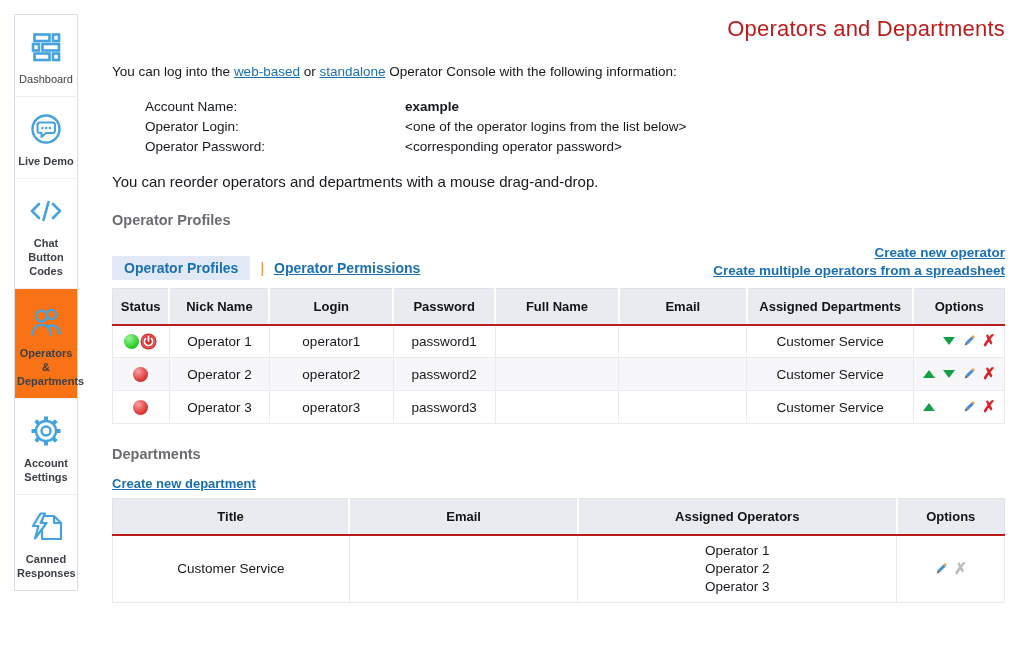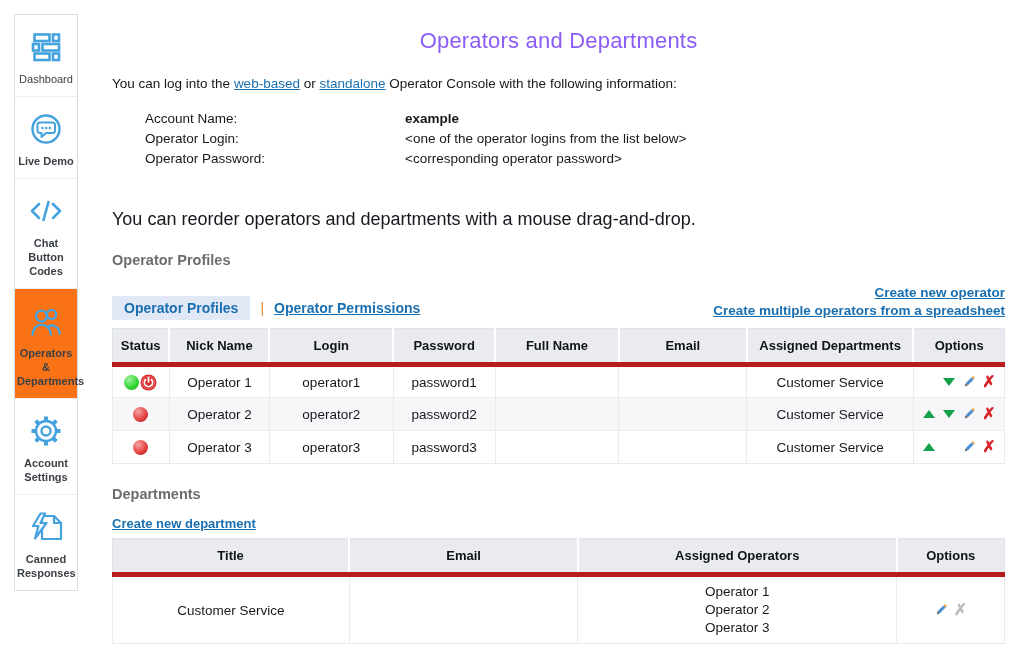--- a/index.html
+++ b/index.html
@@ -11,45 +11,45 @@
   .sidebar { position:absolute; left:14px; top:14px; width:64px; background:#fff;
     border:1px solid #d9dee6; }
   .side-item { text-align:center; padding:11px 2px 10px; cursor:pointer; }
   .side-item + .side-item { border-top:1px solid #eceef3;font-weight:bold; }
   .side-item.selected { background:#f97316; }
   .side-icon { height:42px; display:flex; align-items:center; justify-content:center; }
   .side-label { font-size:11px; color:#3c4148; line-height:14px; margin-top:4px; }
 
   
   .main { position:absolute; left:112px; top:12px; width:893px; }
-  .page-title { font-size:22px; font-weight:400; color:#8b5cf6; text-align:center;
-    margin-top:16px; letter-spacing:.2px; }
+  .page-title { font-size:22px; font-weight:400; color:#b91c1c; text-align:right;
+    margin-top:4px; letter-spacing:.2px; }
   .intro { margin-top:20px; font-size:13.5px; color:#15181d; line-height:19px; }
   .intro a, .plain-link { color:#1a6fb0; text-decoration:underline; }
 
   .info-block { margin:16px 0 0 33px; font-size:13.5px; color:#15181d; line-height:20px; }
   .info-row { display:grid; grid-template-columns:260px auto; }
   .info-value.bold { font-weight:bold; }
 
-  .reorder-note { margin-top:40px; font-size:18px; color:#15181d; }
+  .reorder-note { margin-top:16px; font-size:15px; color:#15181d; }
 
   .section-heading { margin-top:22px; font-size:14.5px; font-weight:bold; color:#6a6c70; }
 
   .tabs-bar { margin-top:16px; display:flex; justify-content:space-between; align-items:flex-end; }
   .tabs-left { display:flex; align-items:center; gap:10px; font-size:14px; }
   .tab-active { background:#e1e9f6; color:#1a6fb0; font-weight:bold; padding:4px 12px; }
   .tab-sep { color:#e8882e; font-size:14px; }
   .tab-link { color:#1a6fb0; font-weight:bold; text-decoration:underline; font-size:14px; }
   .links-right { text-align:right; font-size:13.5px; line-height:18px; }
   .links-right a { display:block; color:#1a6fb0; font-weight:bold; text-decoration:underline; }
 
   table { width:100%; border-collapse:collapse; margin-top:8px; font-size:13.5px; color:#15181d;
     border:1px solid #dfe2e8; }
   th { background:#e9ebf1; color:#101317; font-weight:bold; font-size:13px; height:36px;
-    border-bottom:5px solid #b91c1c; }
+    border-bottom:2px solid #b91c1c; }
   th + th { border-left:2px solid #fff; }
   td { height:33px; text-align:center; border:1px solid #e9ebee; background:#fff; }
   tr.alt td { background:#f7f7f9; }
   .dept-table { margin-top:6px; }
   .dept-table td { height:auto; padding:6px 4px; }
 
   .status-cell { white-space:nowrap; }
   .dot { display:inline-block; width:15px; height:15px; border-radius:50%; vertical-align:middle; }
   .dot.online { background:radial-gradient(circle at 35% 30%, #9df29d, #2fd32f 60%, #17a317); }
   .dot.offline { background:radial-gradient(circle at 35% 30%, #f7a3a3, #e03c3c 60%, #ad2020); }

